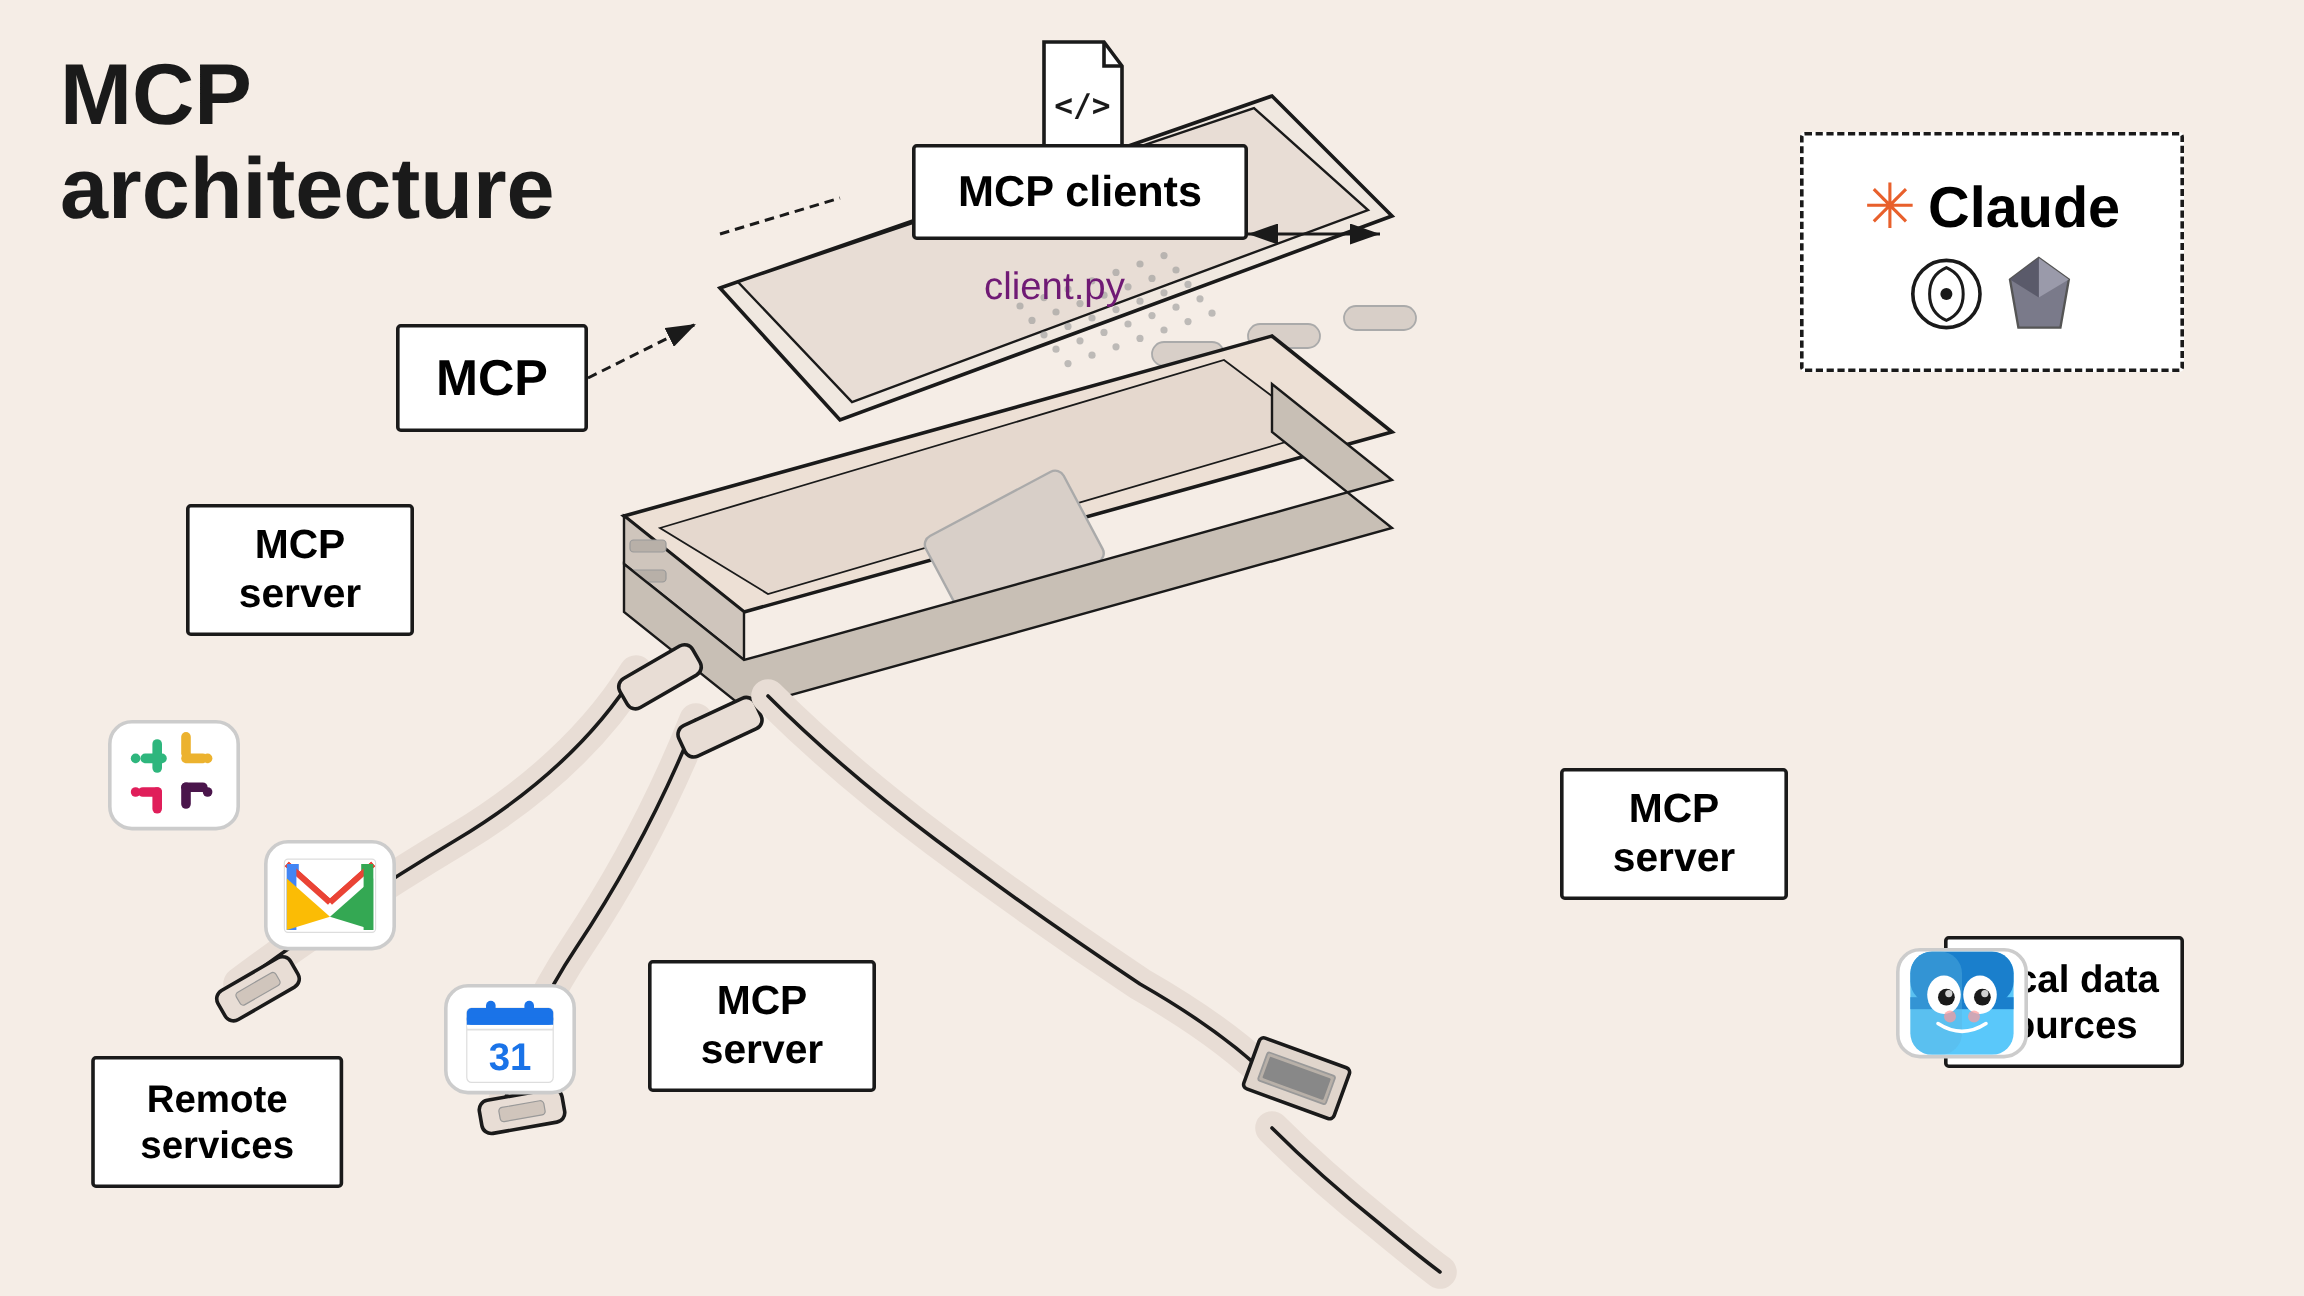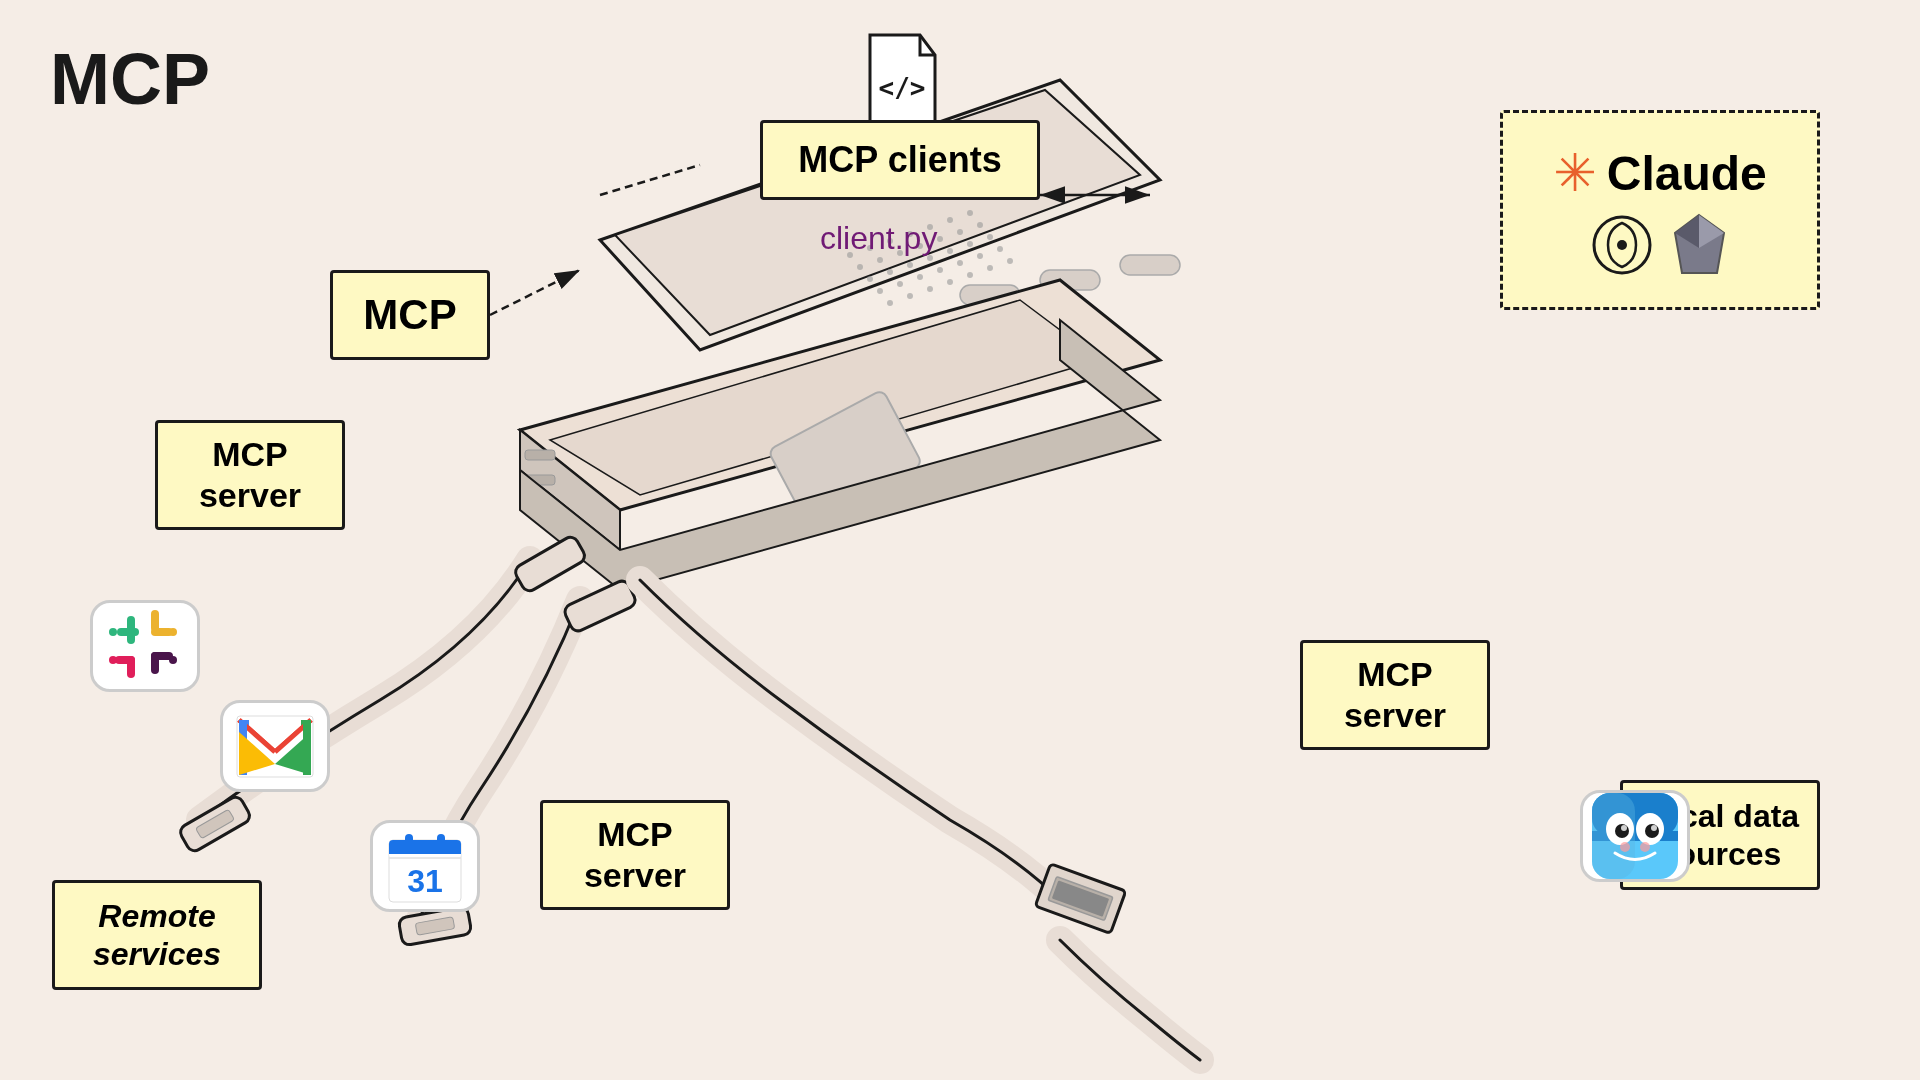--- a/index.html
+++ b/index.html
@@ -21,21 +21,21 @@
       font-weight: 800;
       color: #1a1a1a;
       line-height: 1.1;
       font-family: Arial, sans-serif;
     }
 
     
     .box {
       position: absolute;
       border: 3px solid #1a1a1a;
-      background: #fef9c3;
+      background: #ffffff;
       border-radius: 4px;
       display: flex;
       align-items: center;
       justify-content: center;
       text-align: center;
       font-size: 36px;
       font-weight: 700;
       font-family: Arial, sans-serif;
       line-height: 1.2;
     }
@@ -95,25 +95,24 @@
       top: 640px;
       right: 430px;
       width: 190px;
       height: 110px;
       font-size: 34px;
     }
 
     
     .box-remote {
       top: 880px;
-      left: 52px;
+      left: 76px;
       width: 210px;
       height: 110px;
       font-size: 32px;
-      font-style: italic;
     }
 
     
     .box-local {
       top: 780px;
       right: 100px;
       width: 200px;
       height: 110px;
       font-size: 32px;
     }
@@ -322,20 +321,21 @@
     <path d="M 15,0 L 65,0 L 80,20 L 80,90 L 15,90 Z" fill="white" stroke="#1a1a1a" stroke-width="3"></path>
     <path d="M 65,0 L 65,20 L 80,20" fill="none" stroke="#1a1a1a" stroke-width="3"></path>
 
     <text x="47" y="62" text-anchor="middle" font-size="26" font-weight="bold" fill="#1a1a1a" font-family="monospace">&lt;/&gt;</text>
   </g>
 
 </svg>
 
 <div class="title">
   <span>MCP</span><br>
+  <span>architecture</span>
 </div>
 
 <div class="box box-mcp">
   <span>MCP</span>
 </div>
 
 <div class="box box-mcp-clients">
   <span>MCP clients</span>
 </div>
 

